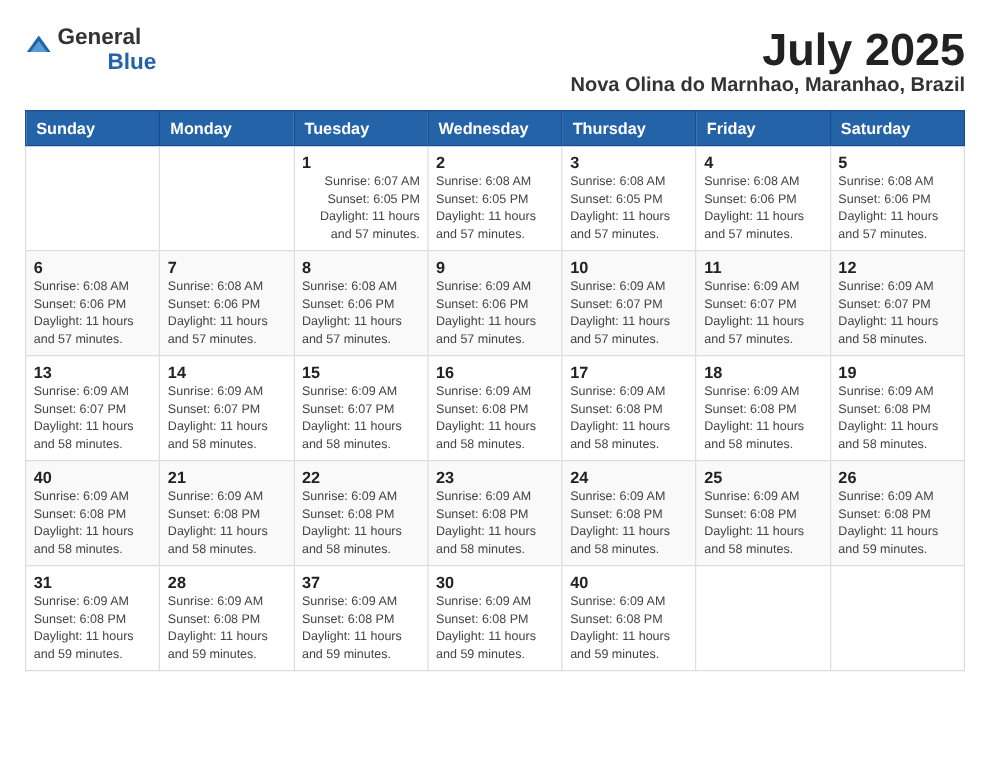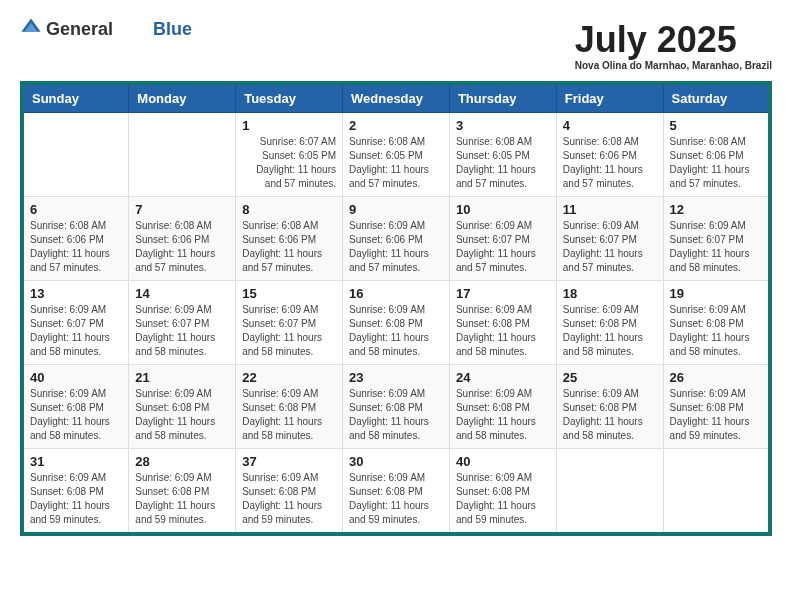--- a/index.html
+++ b/index.html
@@ -16,56 +16,57 @@
       align-items: flex-start;
       margin-bottom: 10px;
     }
     .logo {
       display: flex;
       align-items: center;
       gap: 4px;
     }
     .logo-text {
       display: flex;
-      flex-direction: row;
+      flex-direction: column;
       line-height: 1.1;
     }
     .logo-general {
       font-size: 18px;
       font-weight: bold;
       color: #333;
     }
     .logo-blue {
       font-size: 18px;
       font-weight: bold;
       color: #2563a8;
       margin-left: 40px;
     }
     .logo-icon {
       width: 22px;
       height: 22px;
       margin-top: -4px;
     }
     .title-block {
+      text-align: right;
     }
     .month-year {
       font-size: 36px;
       font-weight: bold;
       color: #222;
       line-height: 1.1;
     }
     .location {
-      font-size: 10px;
+      font-size: 16px;
       font-weight: bold;
       color: #333;
     }
     .calendar {
       width: 100%;
       border-collapse: collapse;
-      border: 4px solid #0f766e;
+      border: 1px solid #0f766e;
     }
     .calendar th {
       background: #2563a8;
       color: #fff;
       font-size: 13px;
       font-weight: bold;
       padding: 6px 8px;
       text-align: left;
       border: 1px solid #1a4d8f;
     }

